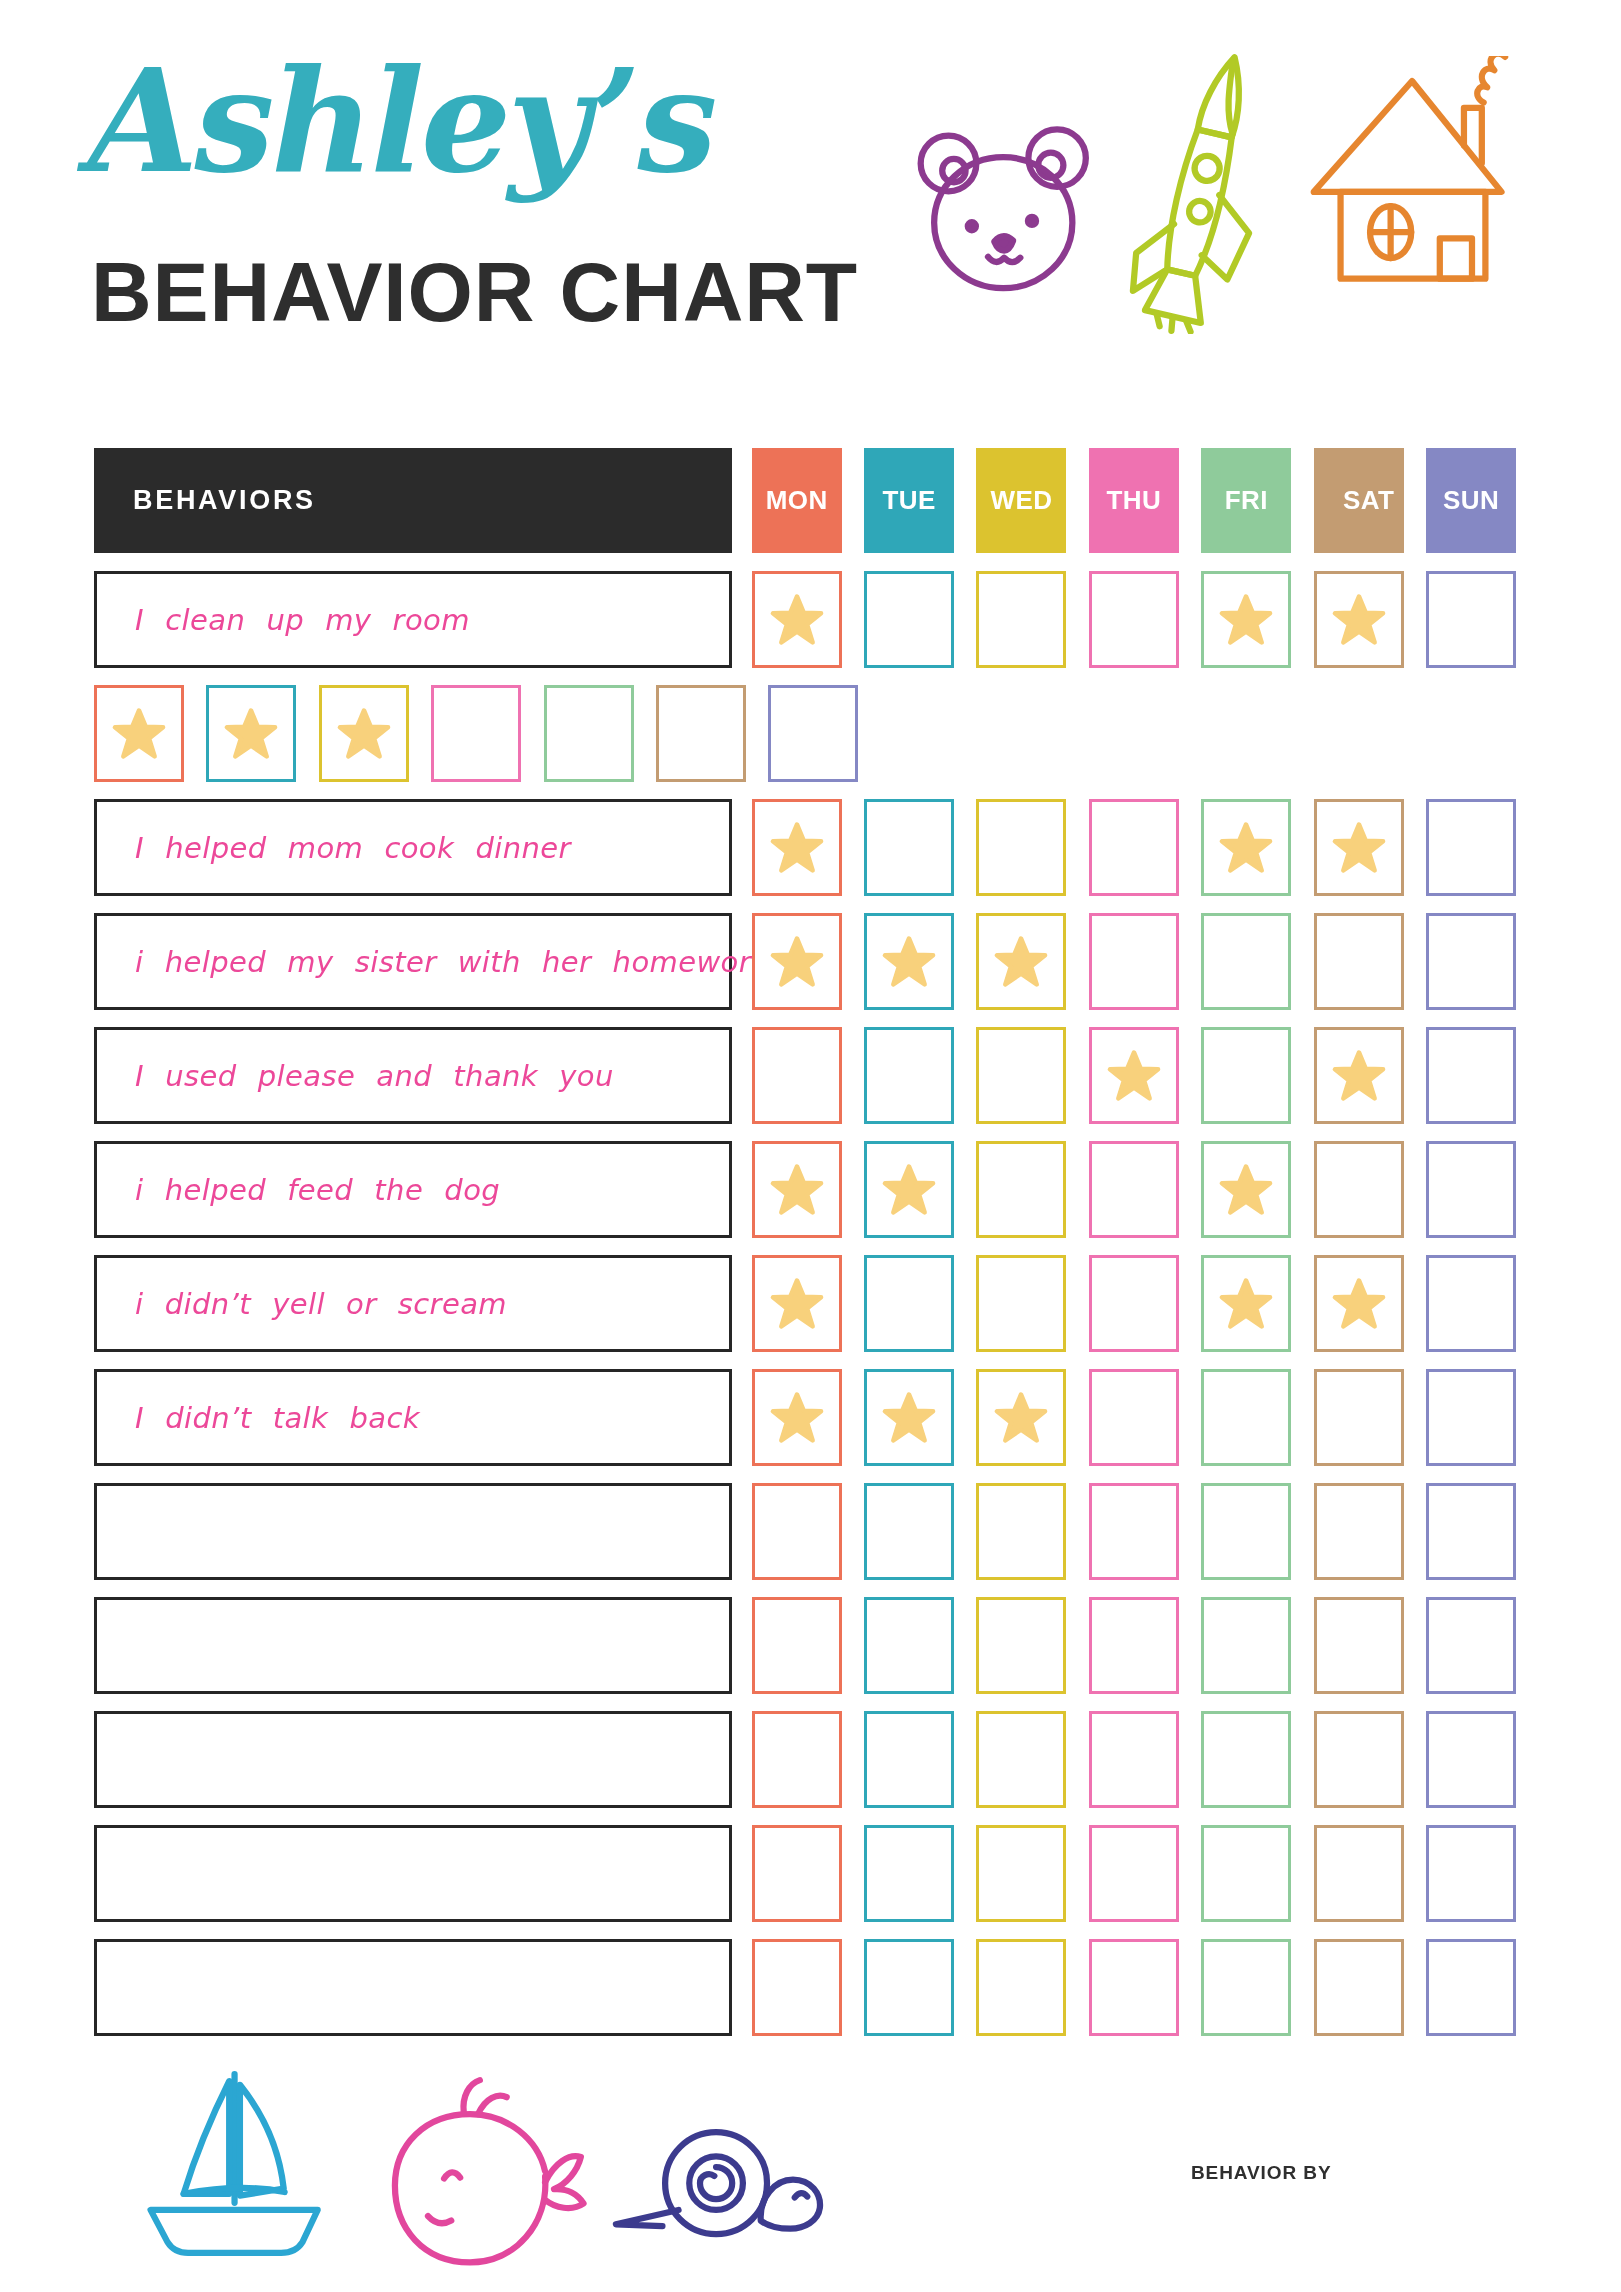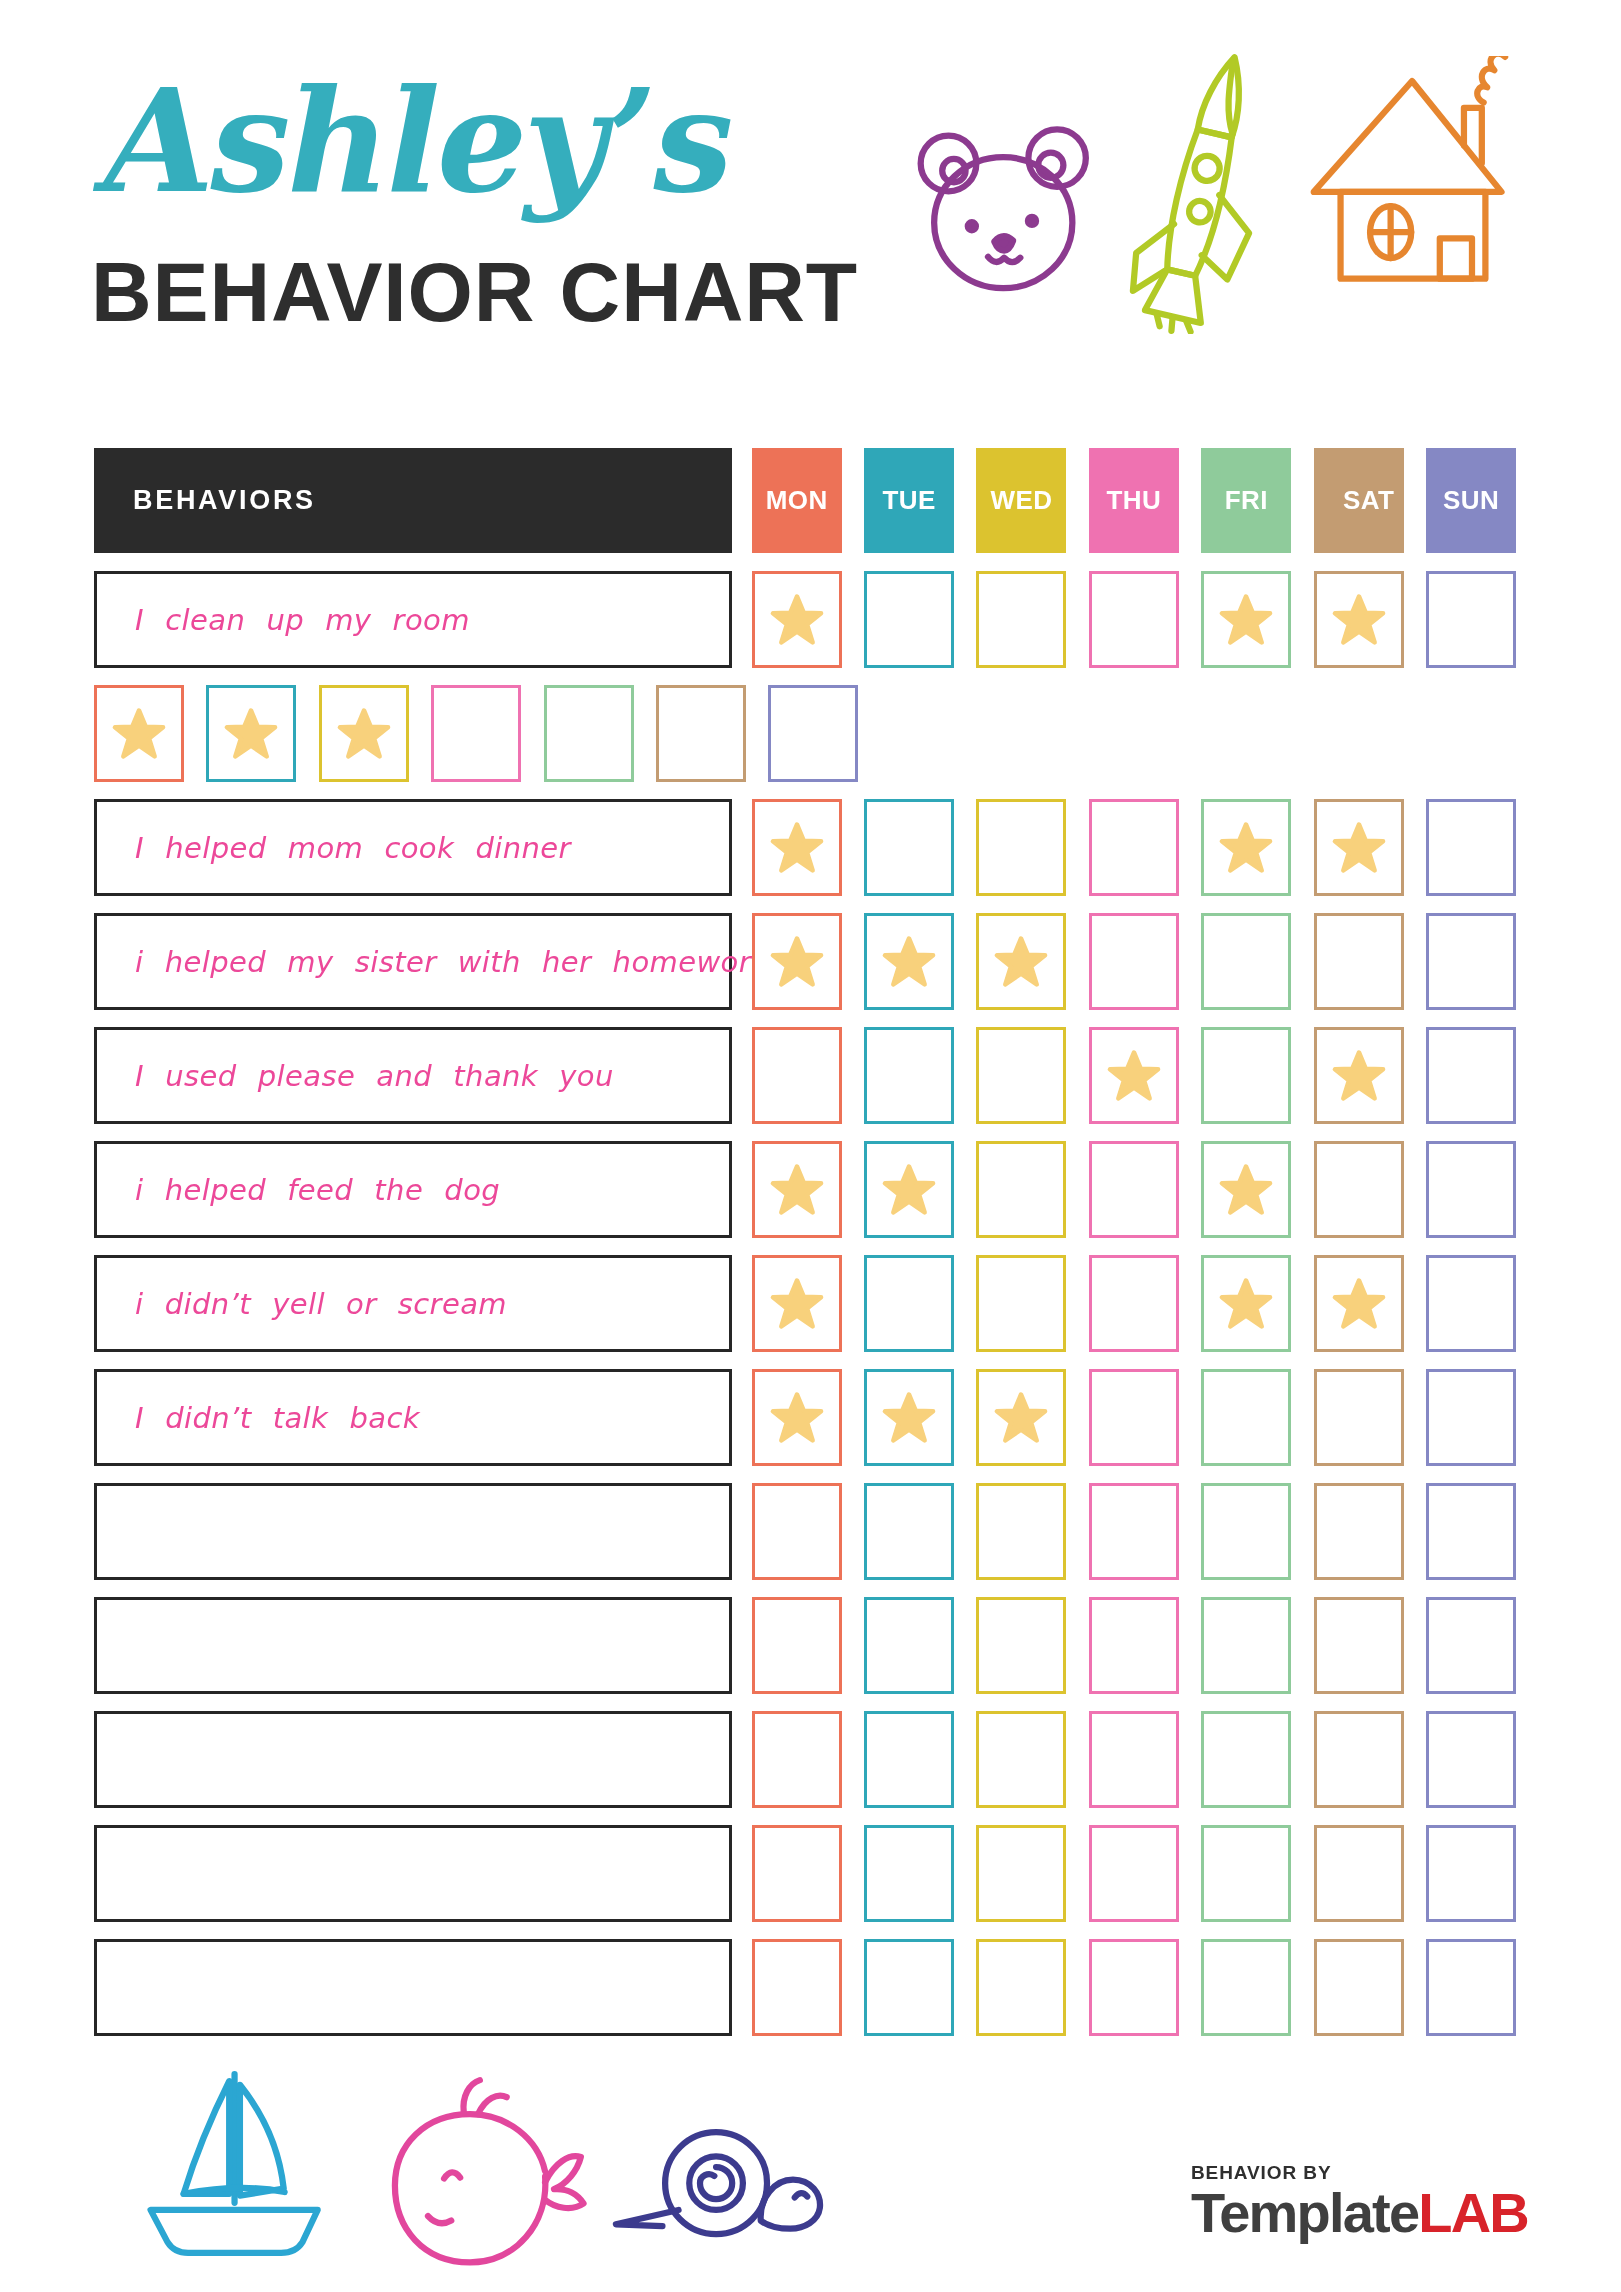--- a/index.html
+++ b/index.html
@@ -1,25 +1,24 @@
 <!DOCTYPE html>
 <html style="--title-script: #35AEBD; --title-main: #2E2E2E; --header-bg: #2B2B2B; --bear: #8C3A8F; --rocket: #B2CA26; --house: #E6862F; --sailboat: #2BA6D2; --whale: #E2479D; --snail: #3C3B8E; --brand-dark: #3F3F3F; --brand-red: #D8232A; --star: #F8D17C;font-size:14.3px"><head>
 <meta charset="utf-8">
 <style>
   * { margin:0; padding:0; box-sizing:border-box; }
   body { background:#ffffff; font-family:"Liberation Sans", sans-serif; }
   .page { position:relative; width:1621px; height:2293px; background:#ffffff; overflow:hidden; }
 
   
   .title-script {
-    position:absolute; left:104px; top:36px;
+    position:absolute; left:88px; top:36px;
     font-family:"DejaVu Serif", serif; font-style:italic; font-weight:700;
     font-size:142px; line-height:1.2; color:var(--title-script,#35AEBD);
     letter-spacing:-3.6px;
-    margin-top:20px;
   }
   .title-main {
     position:absolute; left:91px; top:244px;
     font-family:"Liberation Sans", sans-serif; font-weight:800;
     font-size:84px; letter-spacing:0.9px; color:var(--title-main,#2E2E2E);
   }
 
   
   .doodle { position:absolute; }
   .doodle svg { display:block; }
@@ -445,17 +444,16 @@
       <path d="M80,106 L10,122 L62,124"></path>
       <circle cx="122" cy="76" r="57"></circle>
       <path d="M122,46 a30,30 0 1 1 -30,30 a30,30 0 0 1 30,-30 m0,12 a18,18 0 1 1 -18,18 a10,10 0 0 1 16,-8"></path>
       <path d="M172,118 C170,92 188,72 208,72 C228,72 240,88 238,104 C236,118 221,127 205,127 C192,127 180,124 172,118 Z"></path>
       <path d="M210,92 q7,-9 14,-1"></path>
     </svg>
   </div>
 
   <div class="brand">
     <div class="created-by">BEHAVIOR BY</div>
-    <div class="brand-line"><span class="t-part">Template</span><span class="l-part">LAB</span></div>
   </div>
 
 </div>
 
 
 </body></html>

